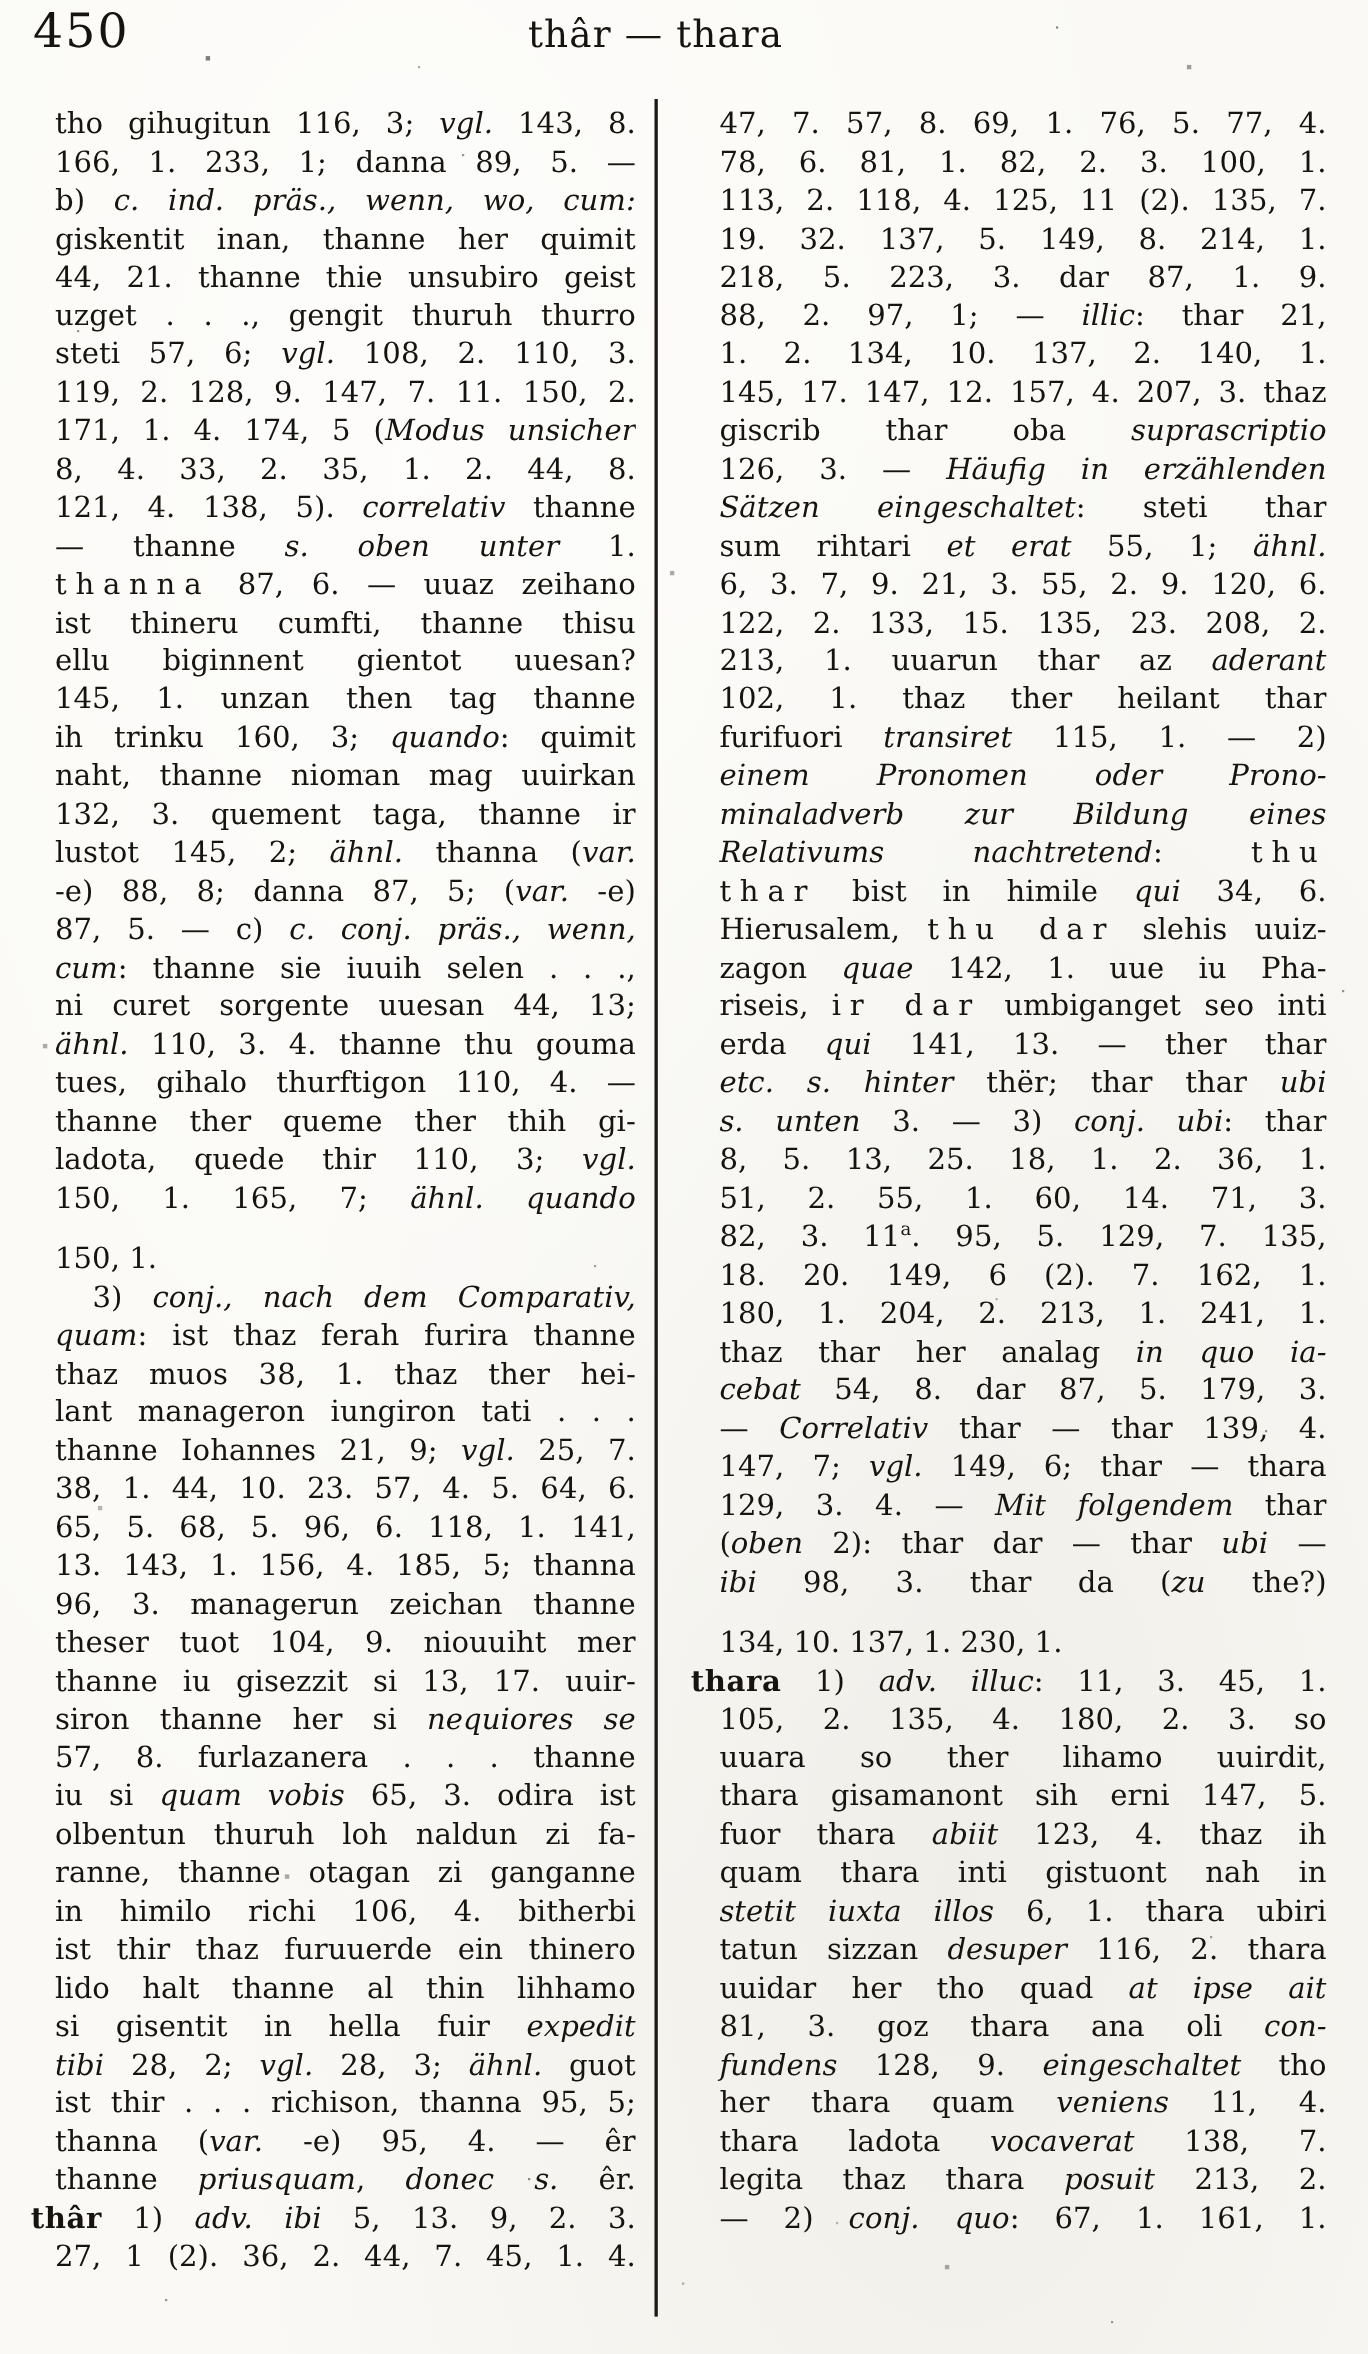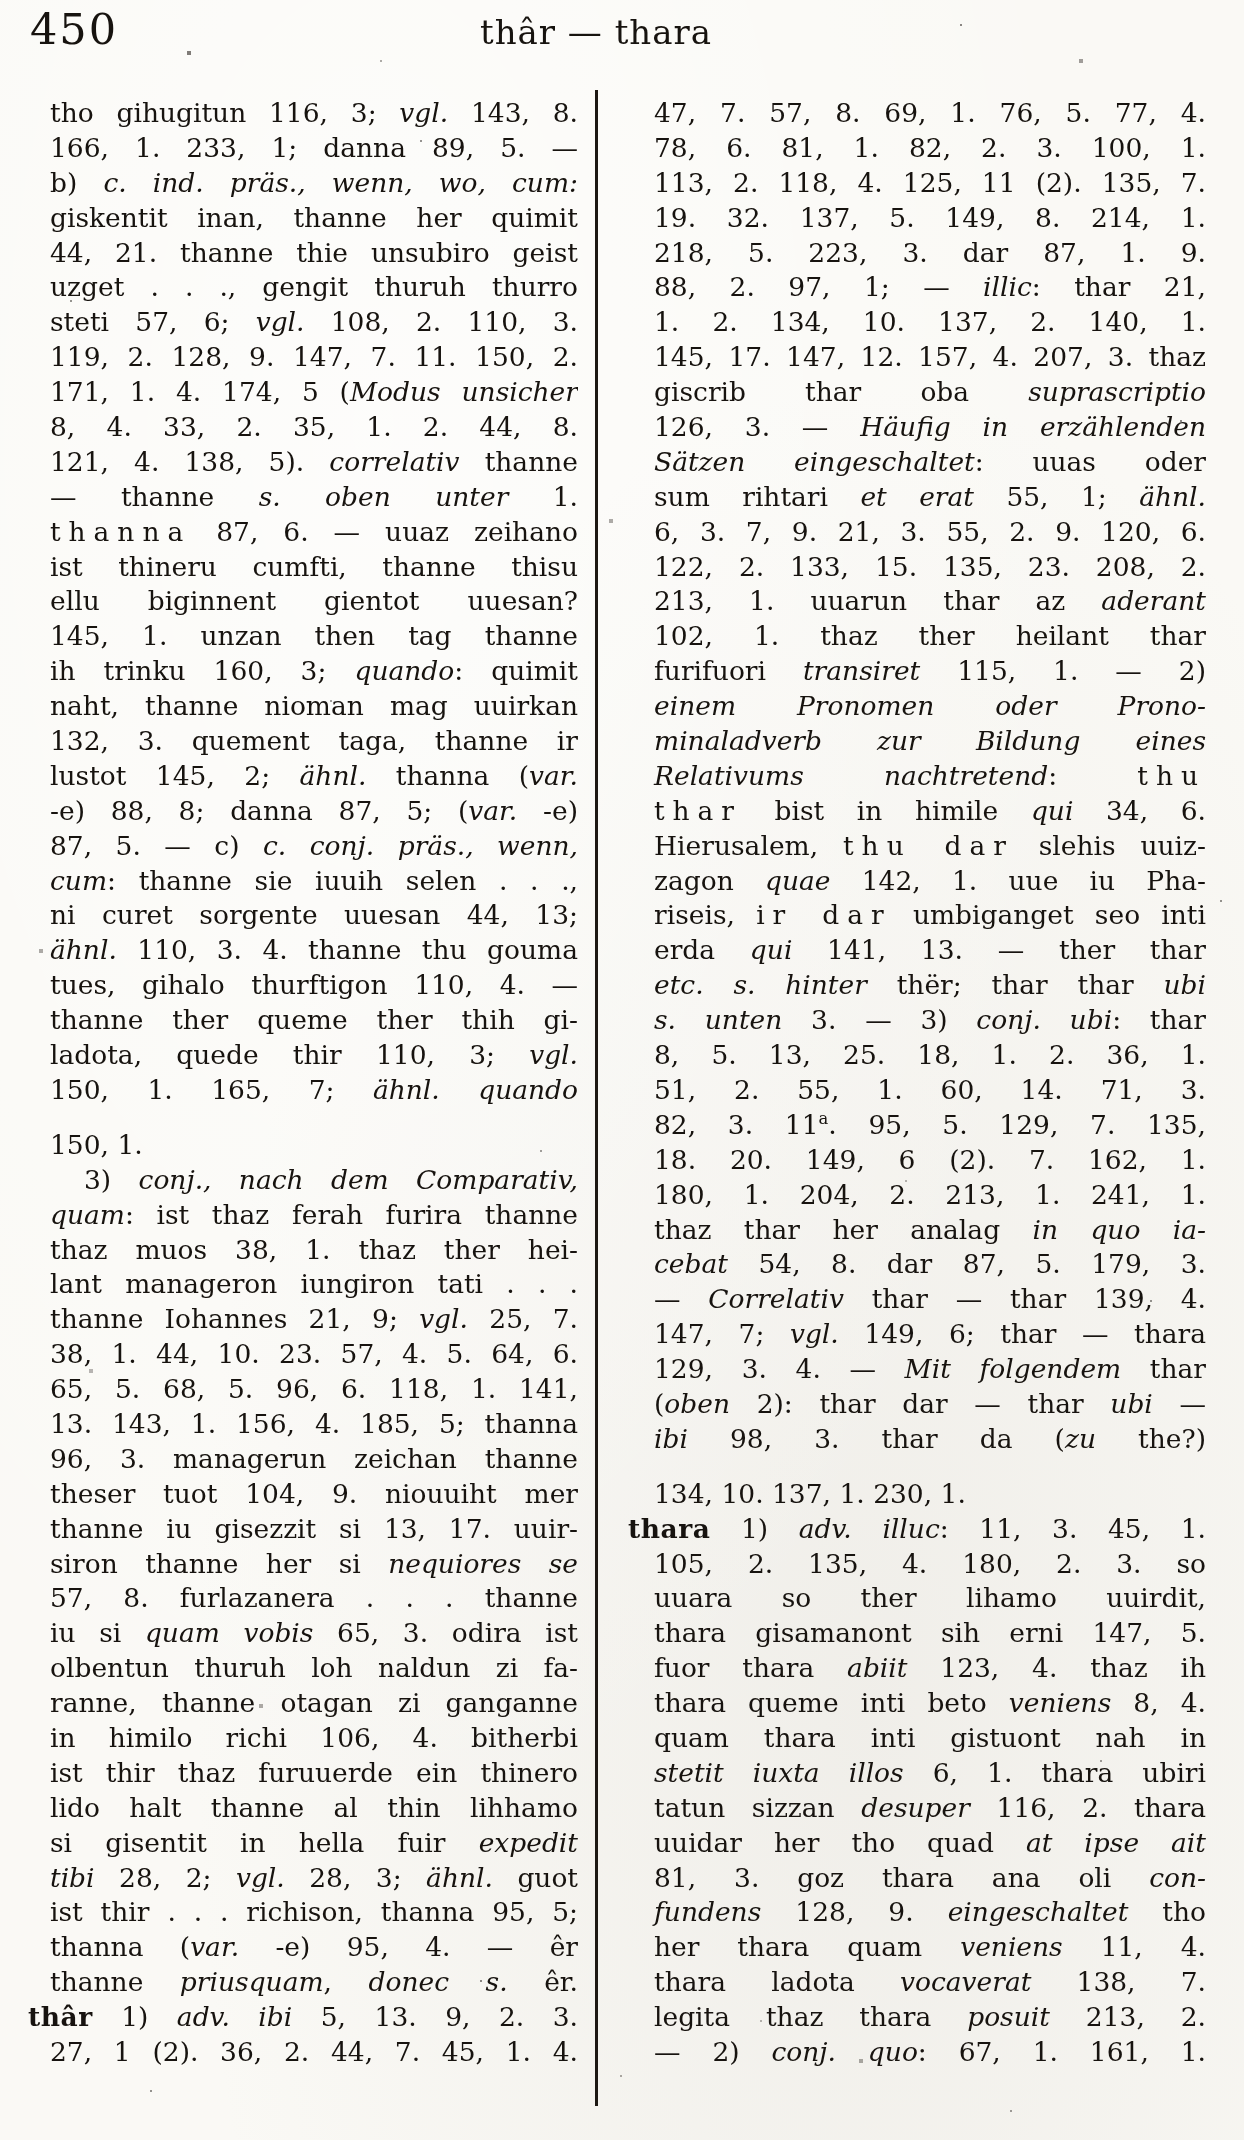--- a/index.html
+++ b/index.html
@@ -143,21 +143,21 @@
       <div class="line"><span class="s-n">47, 7. 57, 8. 69, 1. 76, 5. 77, 4.</span></div>
       <div class="line"><span class="s-n">78, 6. 81, 1. 82, 2. 3. 100, 1.</span></div>
       <div class="line"><span class="s-n">113, 2. 118, 4. 125, 11 (2). 135, 7.</span></div>
       <div class="line"><span class="s-n">19. 32. 137, 5. 149, 8. 214, 1.</span></div>
       <div class="line"><span class="s-n">218, 5. 223, 3. dar 87, 1. 9.</span></div>
       <div class="line"><span class="s-n">88, 2. 97, 1; — </span><span class="s-i">illic</span><span class="s-n">: thar 21,</span></div>
       <div class="line"><span class="s-n">1. 2. 134, 10. 137, 2. 140, 1.</span></div>
       <div class="line"><span class="s-n">145, 17. 147, 12. 157, 4. 207, 3. thaz</span></div>
       <div class="line"><span class="s-n">giscrib thar oba </span><span class="s-i">suprascriptio</span></div>
       <div class="line"><span class="s-n">126, 3. — </span><span class="s-i">Häufig in erzählenden</span></div>
-      <div class="line"><span class="s-i">Sätzen eingeschaltet</span><span class="s-n">: uuas oder</span></div>
+      <div class="line"><span class="s-i">Sätzen eingeschaltet</span><span class="s-n">: steti thar</span></div>
       <div class="line"><span class="s-n">sum rihtari </span><span class="s-i">et erat</span><span class="s-n"> 55, 1; </span><span class="s-i">ähnl.</span></div>
       <div class="line"><span class="s-n">6, 3. 7, 9. 21, 3. 55, 2. 9. 120, 6.</span></div>
       <div class="line"><span class="s-n">122, 2. 133, 15. 135, 23. 208, 2.</span></div>
       <div class="line"><span class="s-n">213, 1. uuarun thar az </span><span class="s-i">aderant</span></div>
       <div class="line"><span class="s-n">102, 1. thaz ther heilant thar</span></div>
       <div class="line"><span class="s-n">furifuori </span><span class="s-i">transiret</span><span class="s-n"> 115, 1. — 2)</span></div>
       <div class="line"><span class="s-i">einem Pronomen oder Prono-</span></div>
       <div class="line"><span class="s-i">minaladverb zur Bildung eines</span></div>
       <div class="line"><span class="s-i">Relativums nachtretend</span><span class="s-n">: </span><span class="s-sp">thu</span></div>
       <div class="line"><span class="s-sp">thar</span><span class="s-n"> bist in himile </span><span class="s-i">qui</span><span class="s-n"> 34, 6.</span></div>
@@ -178,21 +178,20 @@
       <div class="line"><span class="s-n">147, 7; </span><span class="s-i">vgl.</span><span class="s-n"> 149, 6; thar — thara</span></div>
       <div class="line"><span class="s-n">129, 3. 4. — </span><span class="s-i">Mit folgendem</span><span class="s-n"> thar</span></div>
       <div class="line"><span class="s-n">(</span><span class="s-i">oben</span><span class="s-n"> 2): thar dar — thar </span><span class="s-i">ubi</span><span class="s-n"> —</span></div>
       <div class="line"><span class="s-i">ibi</span><span class="s-n"> 98, 3. thar da (</span><span class="s-i">zu</span><span class="s-n"> the?)</span></div>
       <div class="line nojust"><span class="s-n">134, 10. 137, 1. 230, 1.</span></div>
       <div class="line ind-h"><span class="s-b">thara</span><span class="s-n"> 1) </span><span class="s-i">adv. illuc</span><span class="s-n">: 11, 3. 45, 1.</span></div>
       <div class="line"><span class="s-n">105, 2. 135, 4. 180, 2. 3. so</span></div>
       <div class="line"><span class="s-n">uuara so ther lihamo uuirdit,</span></div>
       <div class="line"><span class="s-n">thara gisamanont sih erni 147, 5.</span></div>
       <div class="line"><span class="s-n">fuor thara </span><span class="s-i">abiit</span><span class="s-n"> 123, 4. thaz ih</span></div>
-      <div class="line"><span class="s-n">thara queme inti beto </span><span class="s-i">veniens</span><span class="s-n"> 8, 4.</span></div>
       <div class="line"><span class="s-n">quam thara inti gistuont nah in</span></div>
       <div class="line"><span class="s-i">stetit iuxta illos</span><span class="s-n"> 6, 1. thara ubiri</span></div>
       <div class="line"><span class="s-n">tatun sizzan </span><span class="s-i">desuper</span><span class="s-n"> 116, 2. thara</span></div>
       <div class="line"><span class="s-n">uuidar her tho quad </span><span class="s-i">at ipse ait</span></div>
       <div class="line"><span class="s-n">81, 3. goz thara ana oli </span><span class="s-i">con-</span></div>
       <div class="line"><span class="s-i">fundens</span><span class="s-n"> 128, 9. </span><span class="s-i">eingeschaltet</span><span class="s-n"> tho</span></div>
       <div class="line"><span class="s-n">her thara quam </span><span class="s-i">veniens</span><span class="s-n"> 11, 4.</span></div>
       <div class="line"><span class="s-n">thara ladota </span><span class="s-i">vocaverat</span><span class="s-n"> 138, 7.</span></div>
       <div class="line"><span class="s-n">legita thaz thara </span><span class="s-i">posuit</span><span class="s-n"> 213, 2.</span></div>
       <div class="line"><span class="s-n">— 2) </span><span class="s-i">conj. quo</span><span class="s-n">: 67, 1. 161, 1.</span></div>

